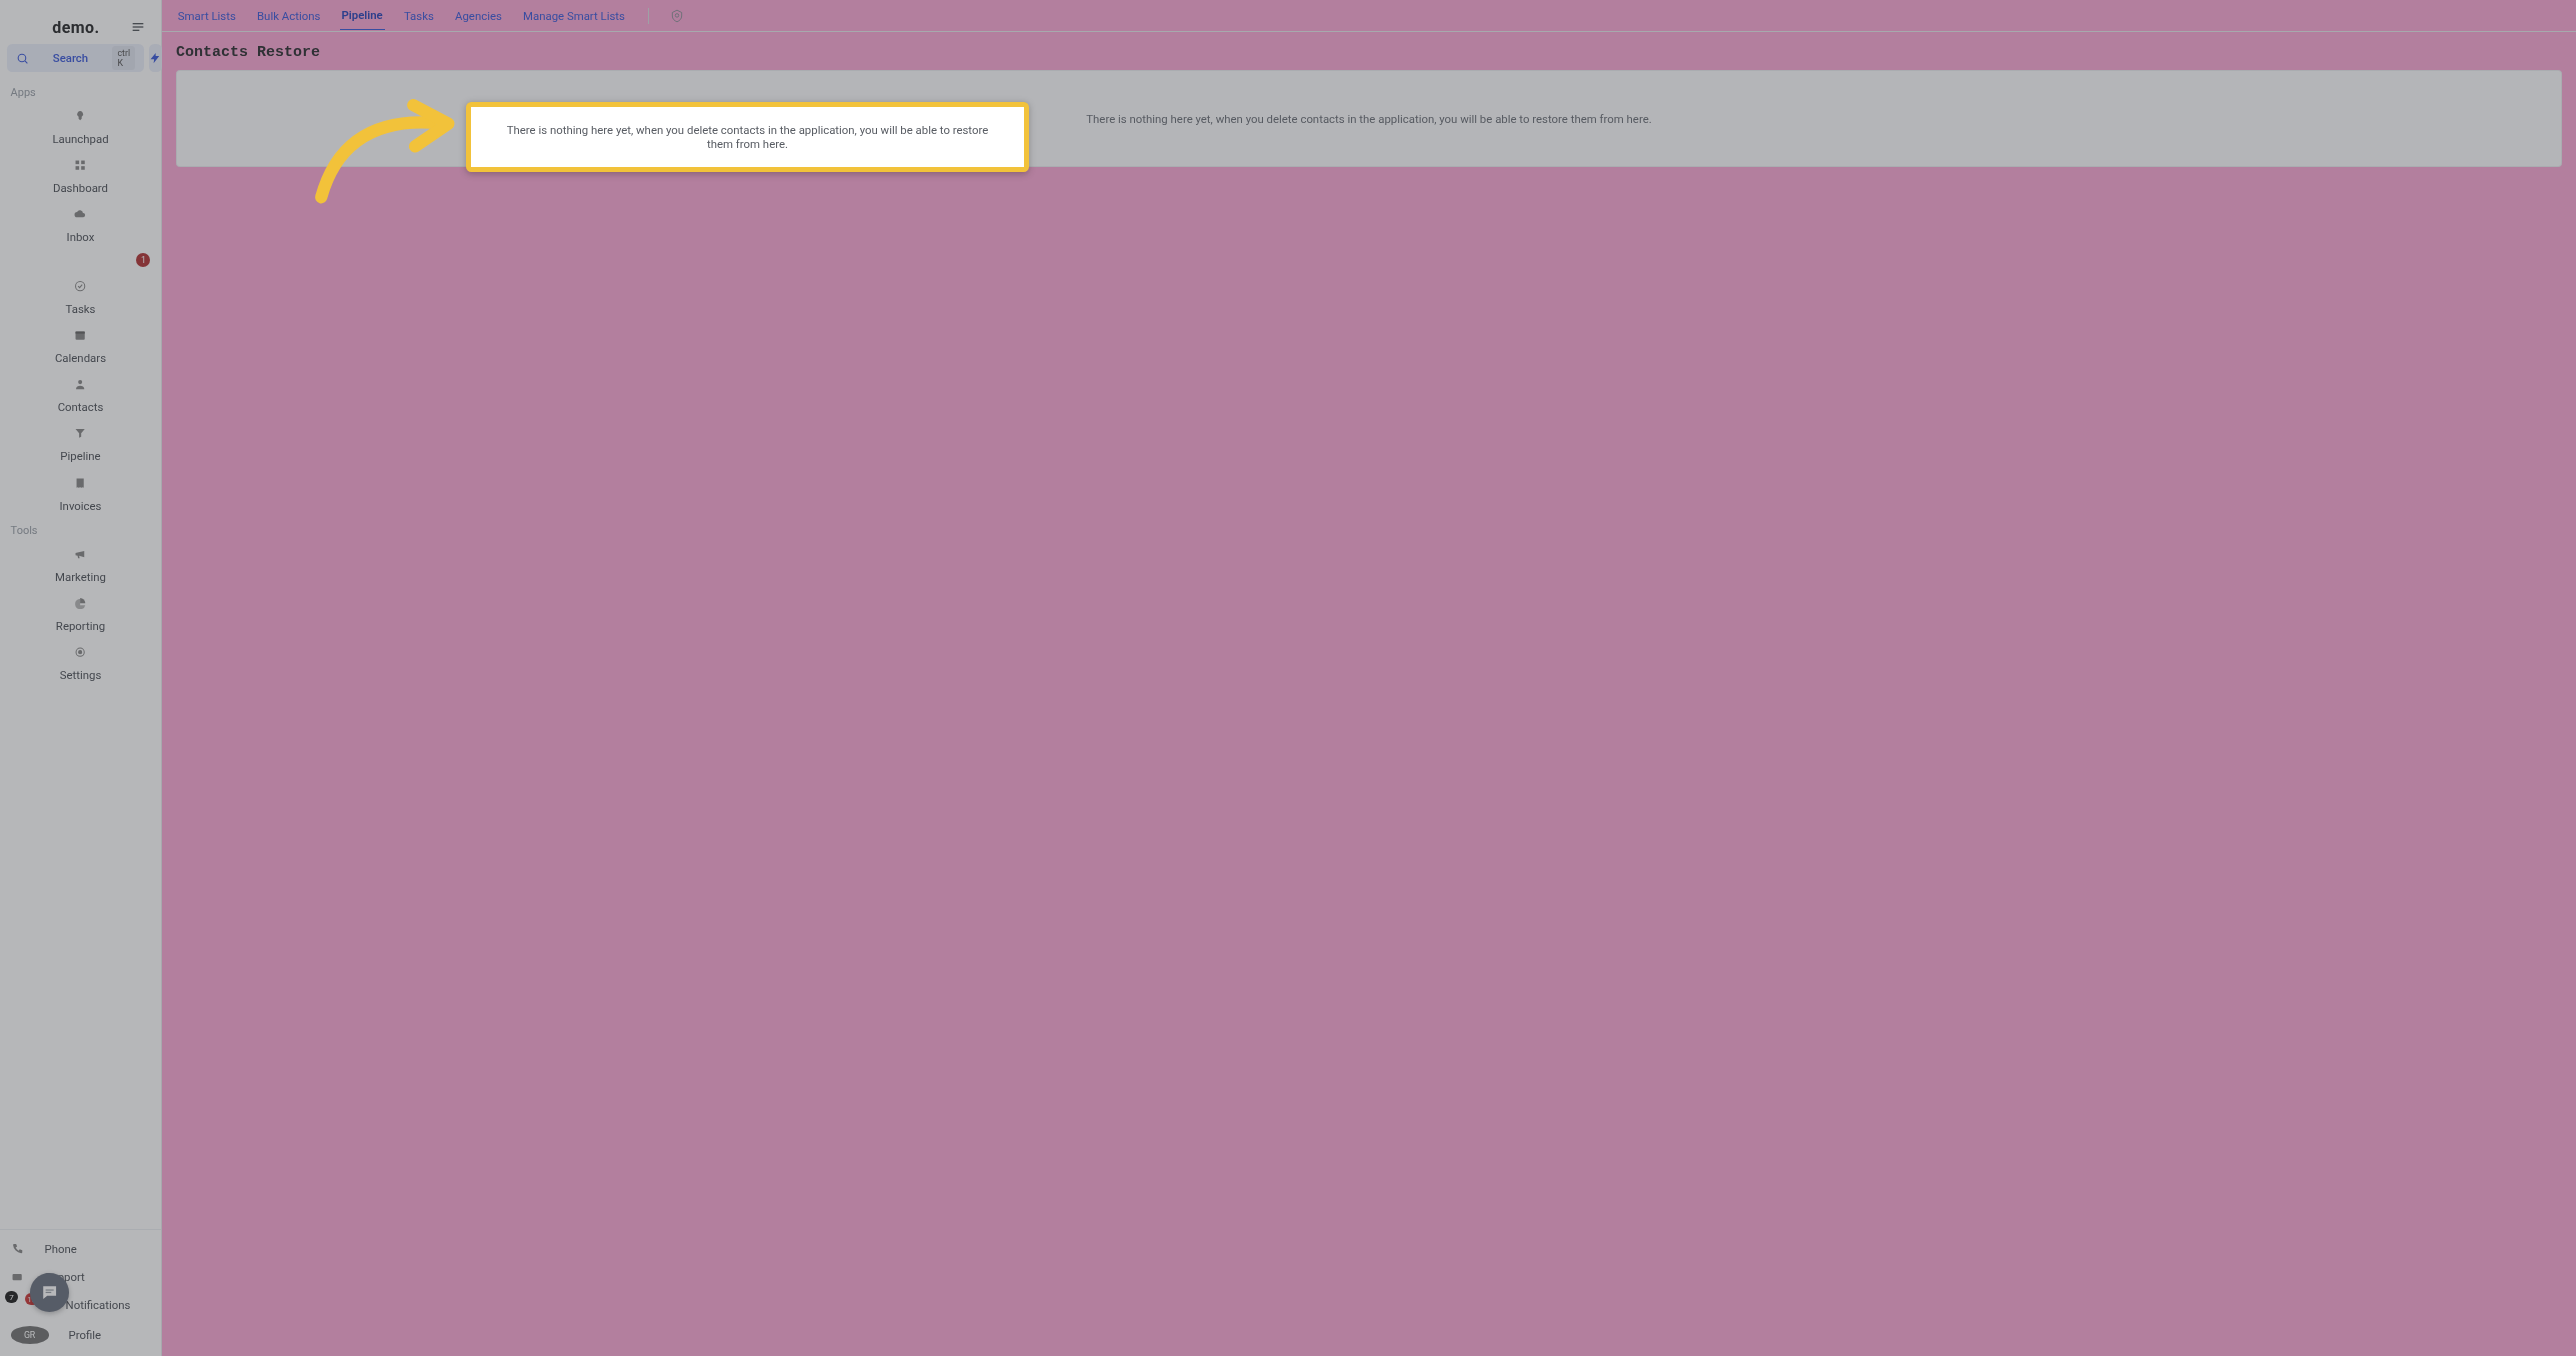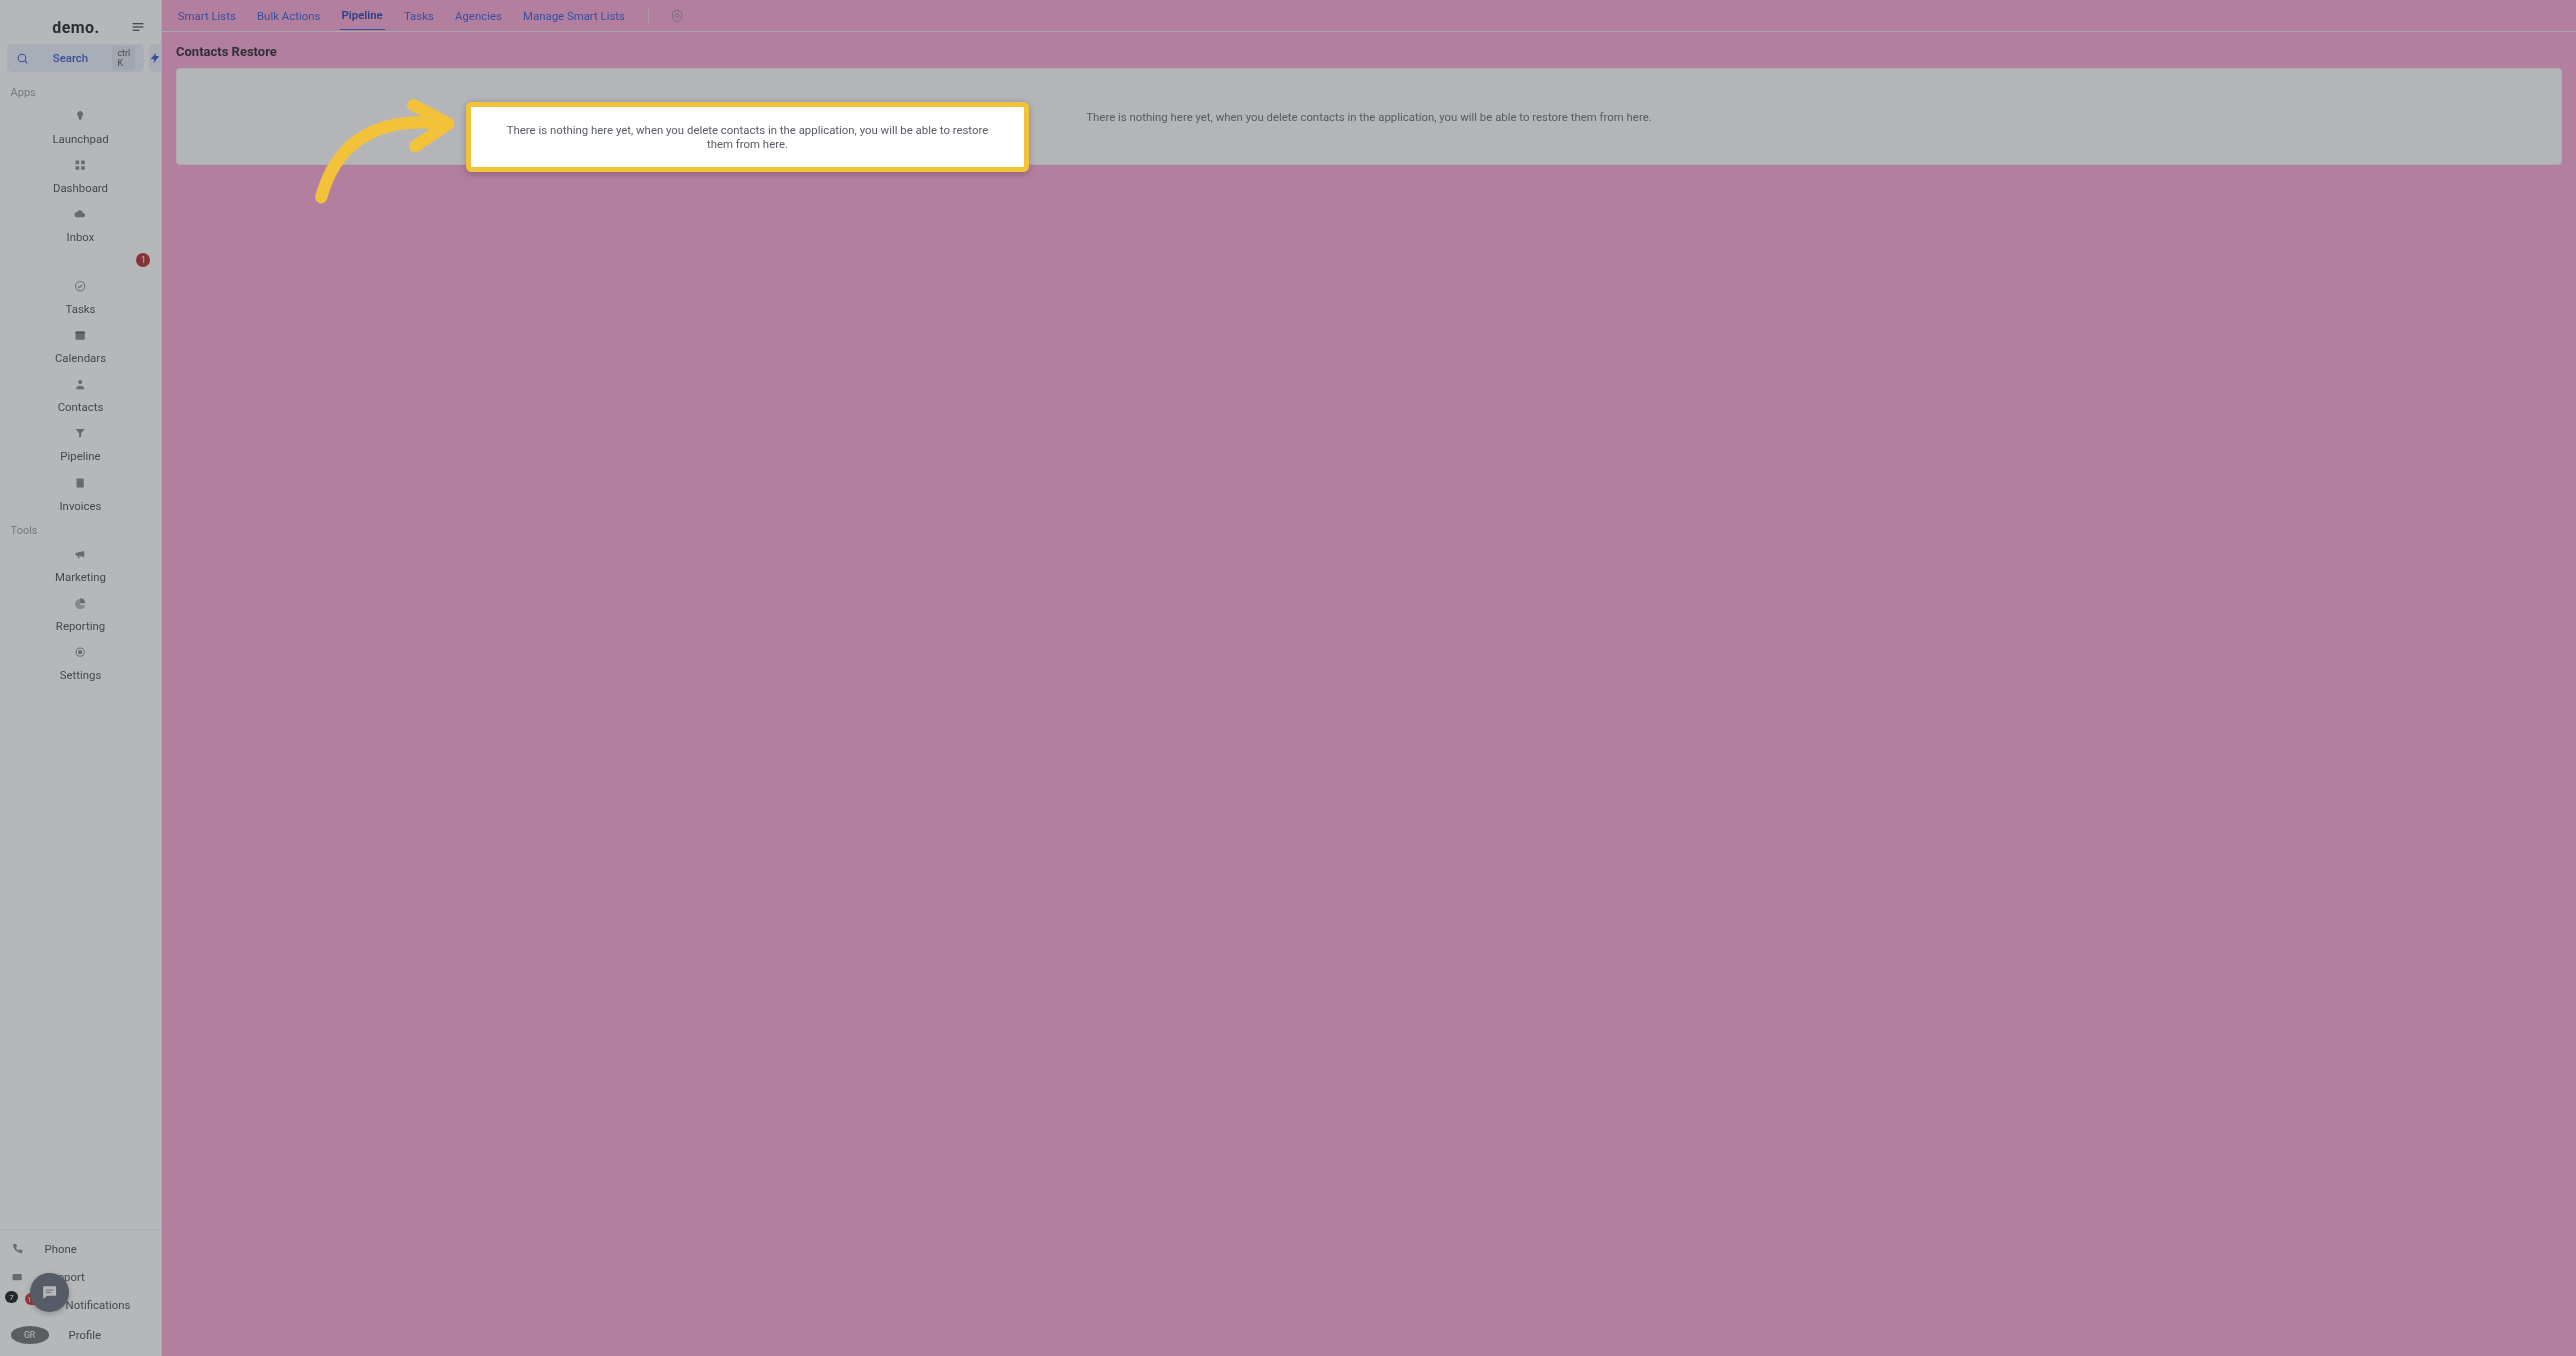--- a/index.html
+++ b/index.html
@@ -39,21 +39,21 @@
 
   
   .main { flex:1; display:flex; flex-direction:column; background:#f9a8d4; }
   .tabbar { display:flex; align-items:center; gap:17.6px; padding:0 14px; height:32px; border-bottom:0.9px solid #e6e8eb; font-size:11.4px; }
   .tab { color:#3d5bd9; padding:7px 1.8px; cursor:pointer; }
   .tab.active { color:#2b45b8; font-weight:600; border-bottom:1.8px solid #3d5bd9; }
   .tab-divider { width:0.9px; height:16px; background:#d9dce1; margin:0 3.5px; }
   .tab-gear { color:#8a8f97; display:flex; align-items:center; cursor:pointer; }
 
   .page-header { padding:12.3px 14px 8.8px 14px; }
-  .page-title { font-size:13px; font-weight:700; color:#2e3033; }
+  .page-title { font-size:15px; font-weight:700; color:#2e3033;font-family:Liberation Mono, monospace; }
 
   .content { padding:0 14px 14px 14px; }
   .panel { background:#fbfbfc; border:0.9px solid #ebedf0; border-radius:3.5px; min-height:97px; display:flex; align-items:center; justify-content:center; padding:24.6px; }
   .empty-msg { color:#6c7078; font-size:11.4px; text-align:center; }
 
   
   .dim-overlay { position:fixed; inset:0; background:rgba(50,52,56,0.35); pointer-events:none; z-index:50; }
   .highlight-box { position:fixed; z-index:60; background:#fff; border:5.3px solid #f2c23a; border-radius:5.3px; padding:16px 30px; box-shadow:0 1.8px 7px rgba(0,0,0,0.25); pointer-events:none; }
   .highlight-box .empty-msg { color:#585c63; }
   .arrow-svg { position:fixed; z-index:60; pointer-events:none; }

